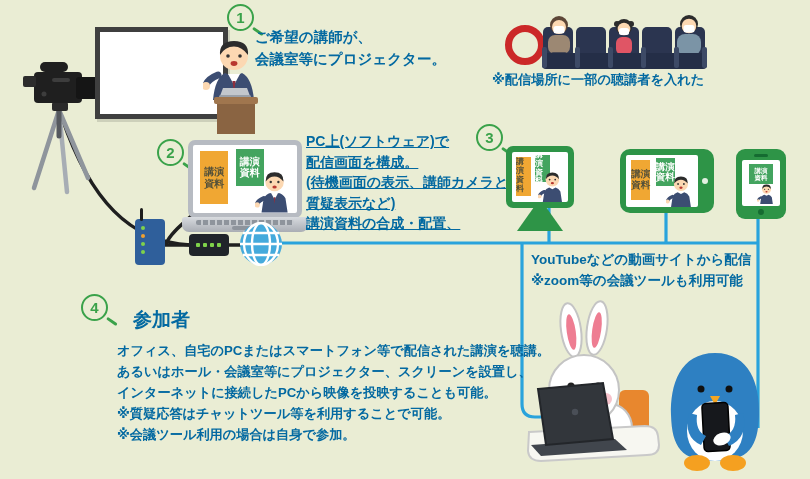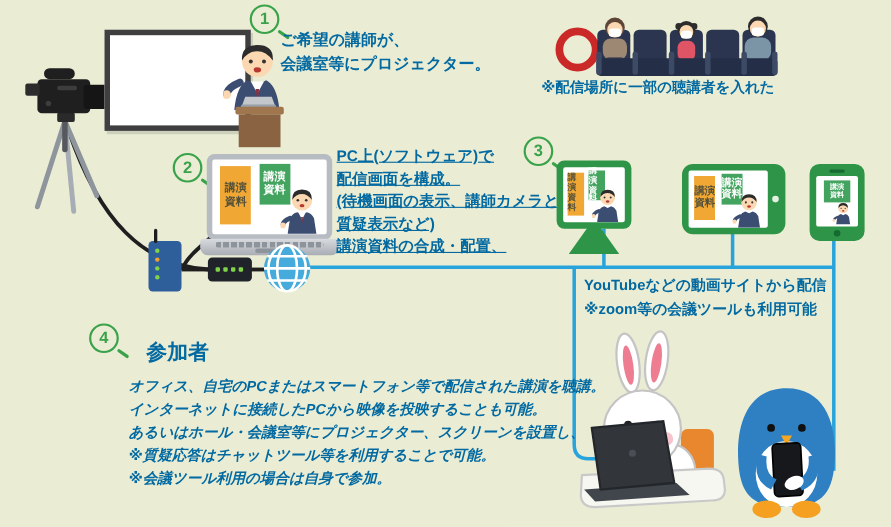--- a/index.html
+++ b/index.html
@@ -288,24 +288,24 @@
 
   <div class="abs t" style="left:531px;top:250px;font-size:13.5px;line-height:20.5px;">
     <div>YouTubeなどの動画サイトから配信</div>
     <div>※zoom等の会議ツールも利用可能</div>
   </div>
 
   <div class="badge" style="left:81px;top:294px;">
     <span>4</span>
   </div>
   <div class="abs t" style="left:117px;top:307px;font-size:19px;font-weight:800;margin-left:16px;">参加者</div>
-  <div class="abs t" style="left:117px;top:340px;font-size:13.2px;line-height:21px;font-style:italic;">
+  <div class="abs t" style="left:117px;top:340px;font-size:13.2px;line-height:21px;">
     <div>オフィス、自宅のPCまたはスマートフォン等で配信された講演を聴講。</div>
+    <div>あるいはホール・会議室等にプロジェクター、スクリーンを設置し、</div>
     <div>インターネットに接続したPCから映像を投映することも可能。</div>
-    <div>あるいはホール・会議室等にプロジェクター、スクリーンを設置し、</div>
     <div>※質疑応答はチャットツール等を利用することで可能。</div>
     <div>※会議ツール利用の場合は自身で参加。</div>
   </div>
 
   <svg class="abs" style="left:515px;top:298px" width="150" height="165" viewBox="0 0 150 165">
     <rect x="104" y="92" width="30" height="58" rx="6" fill="#e8872e"></rect>
     <g transform="rotate(-8 56 32)">
       <ellipse cx="56" cy="32" rx="10" ry="27" fill="#fff" stroke="#c4c4c4" stroke-width="2"></ellipse>
       <ellipse cx="56" cy="34" rx="4.5" ry="18" fill="#ee7d92"></ellipse>
     </g>

